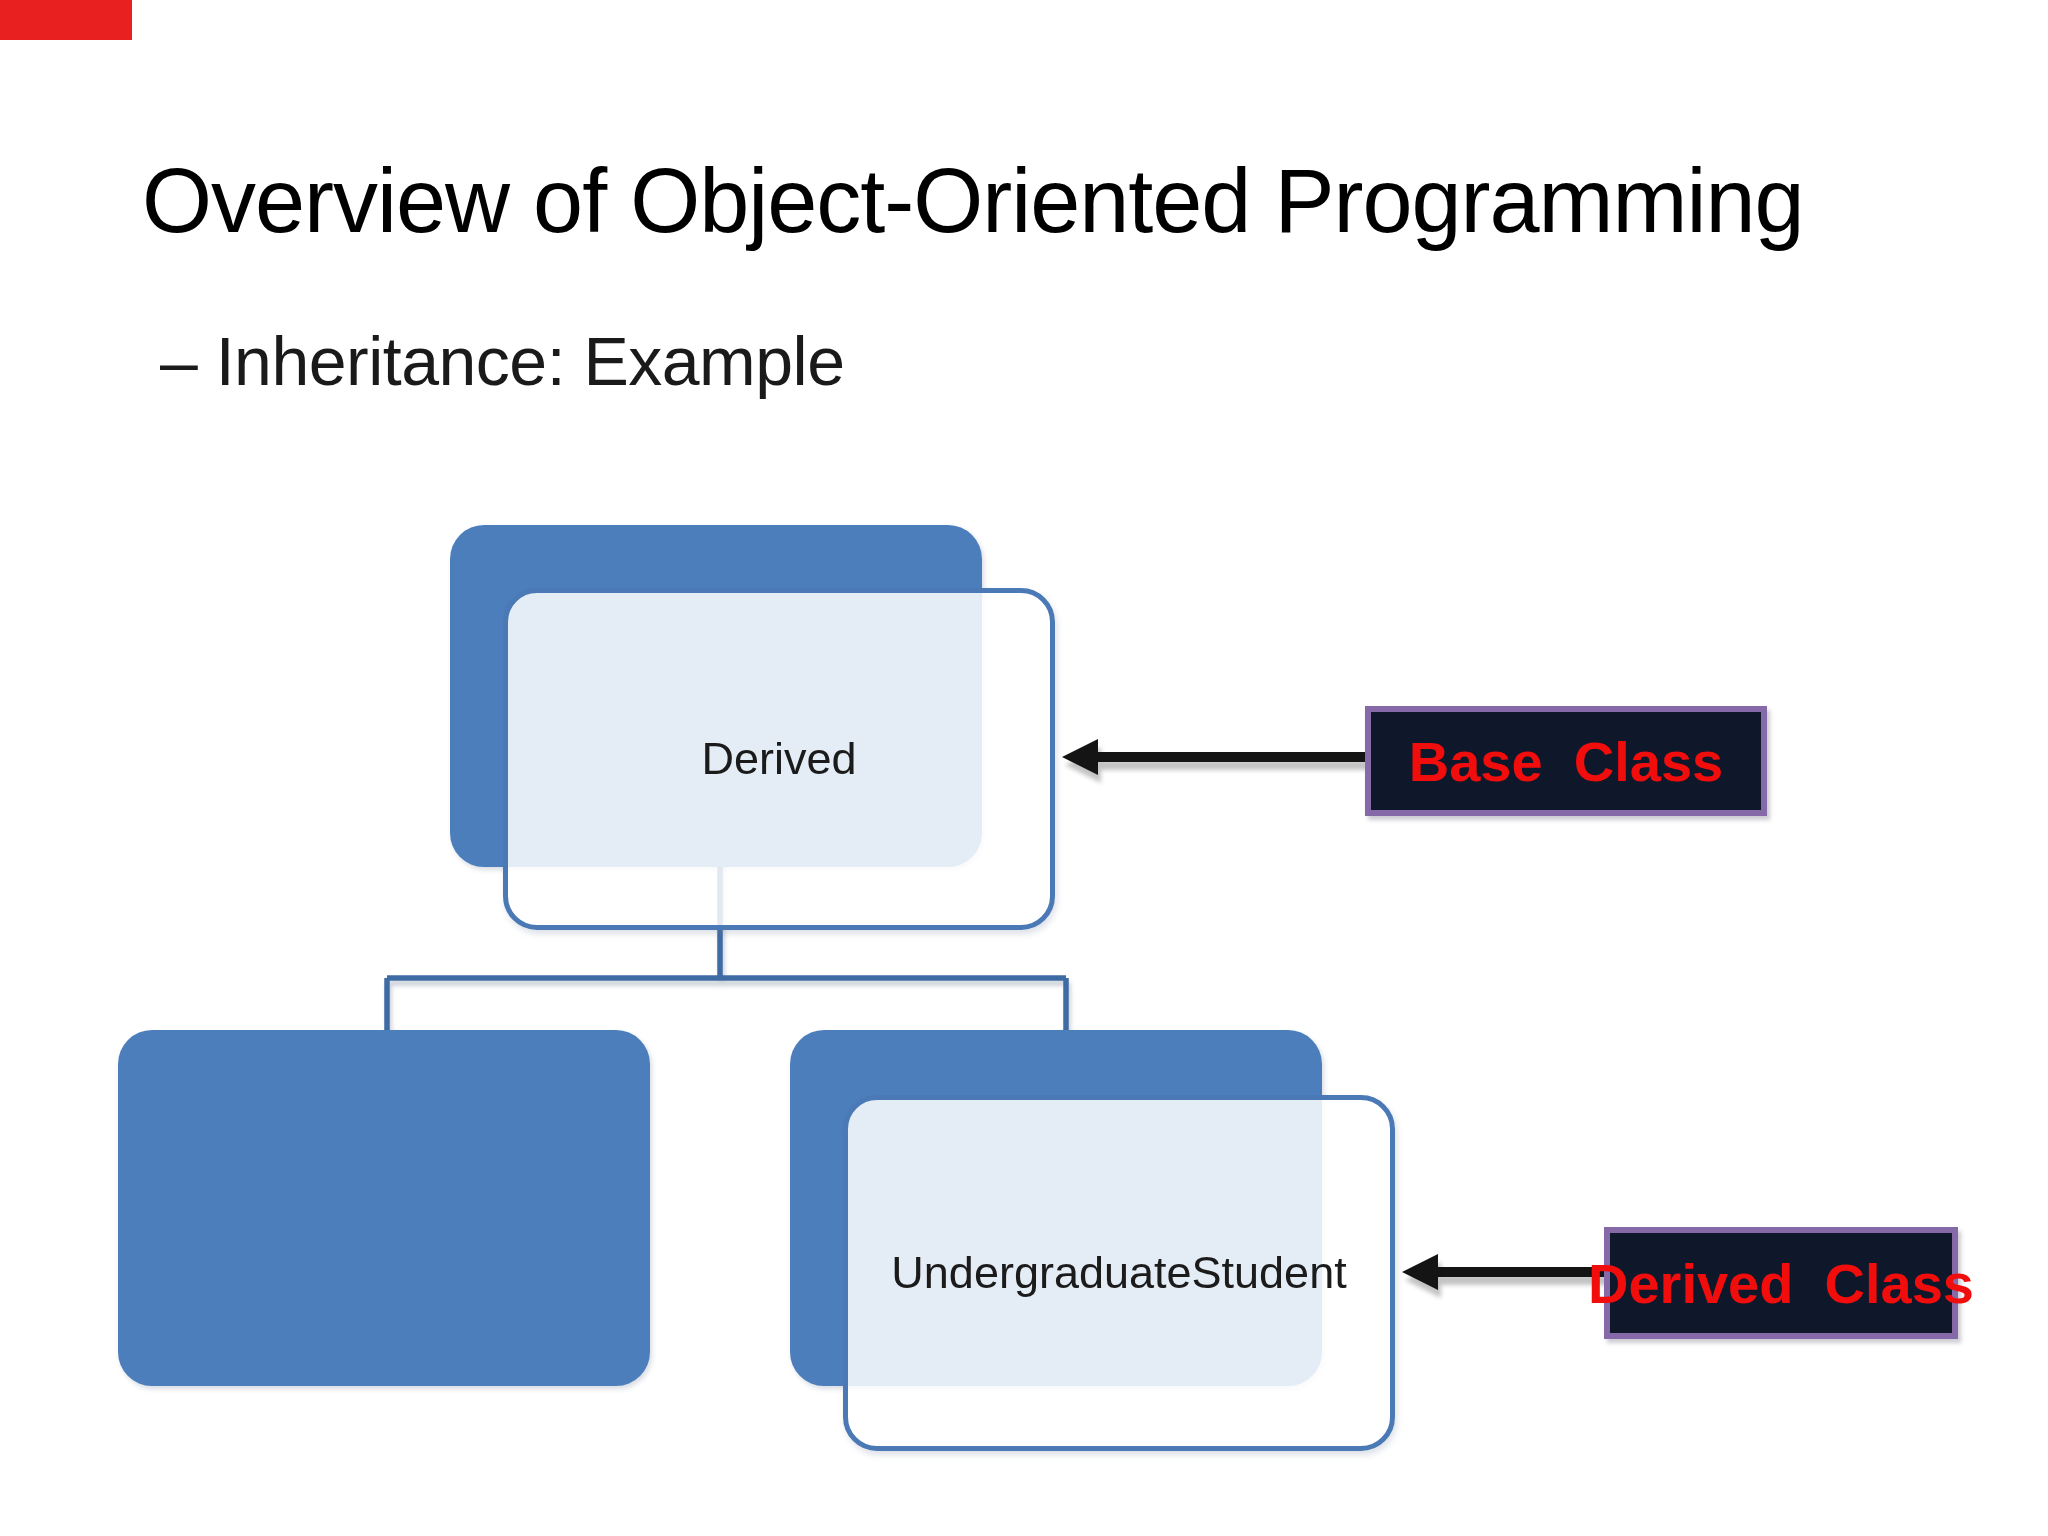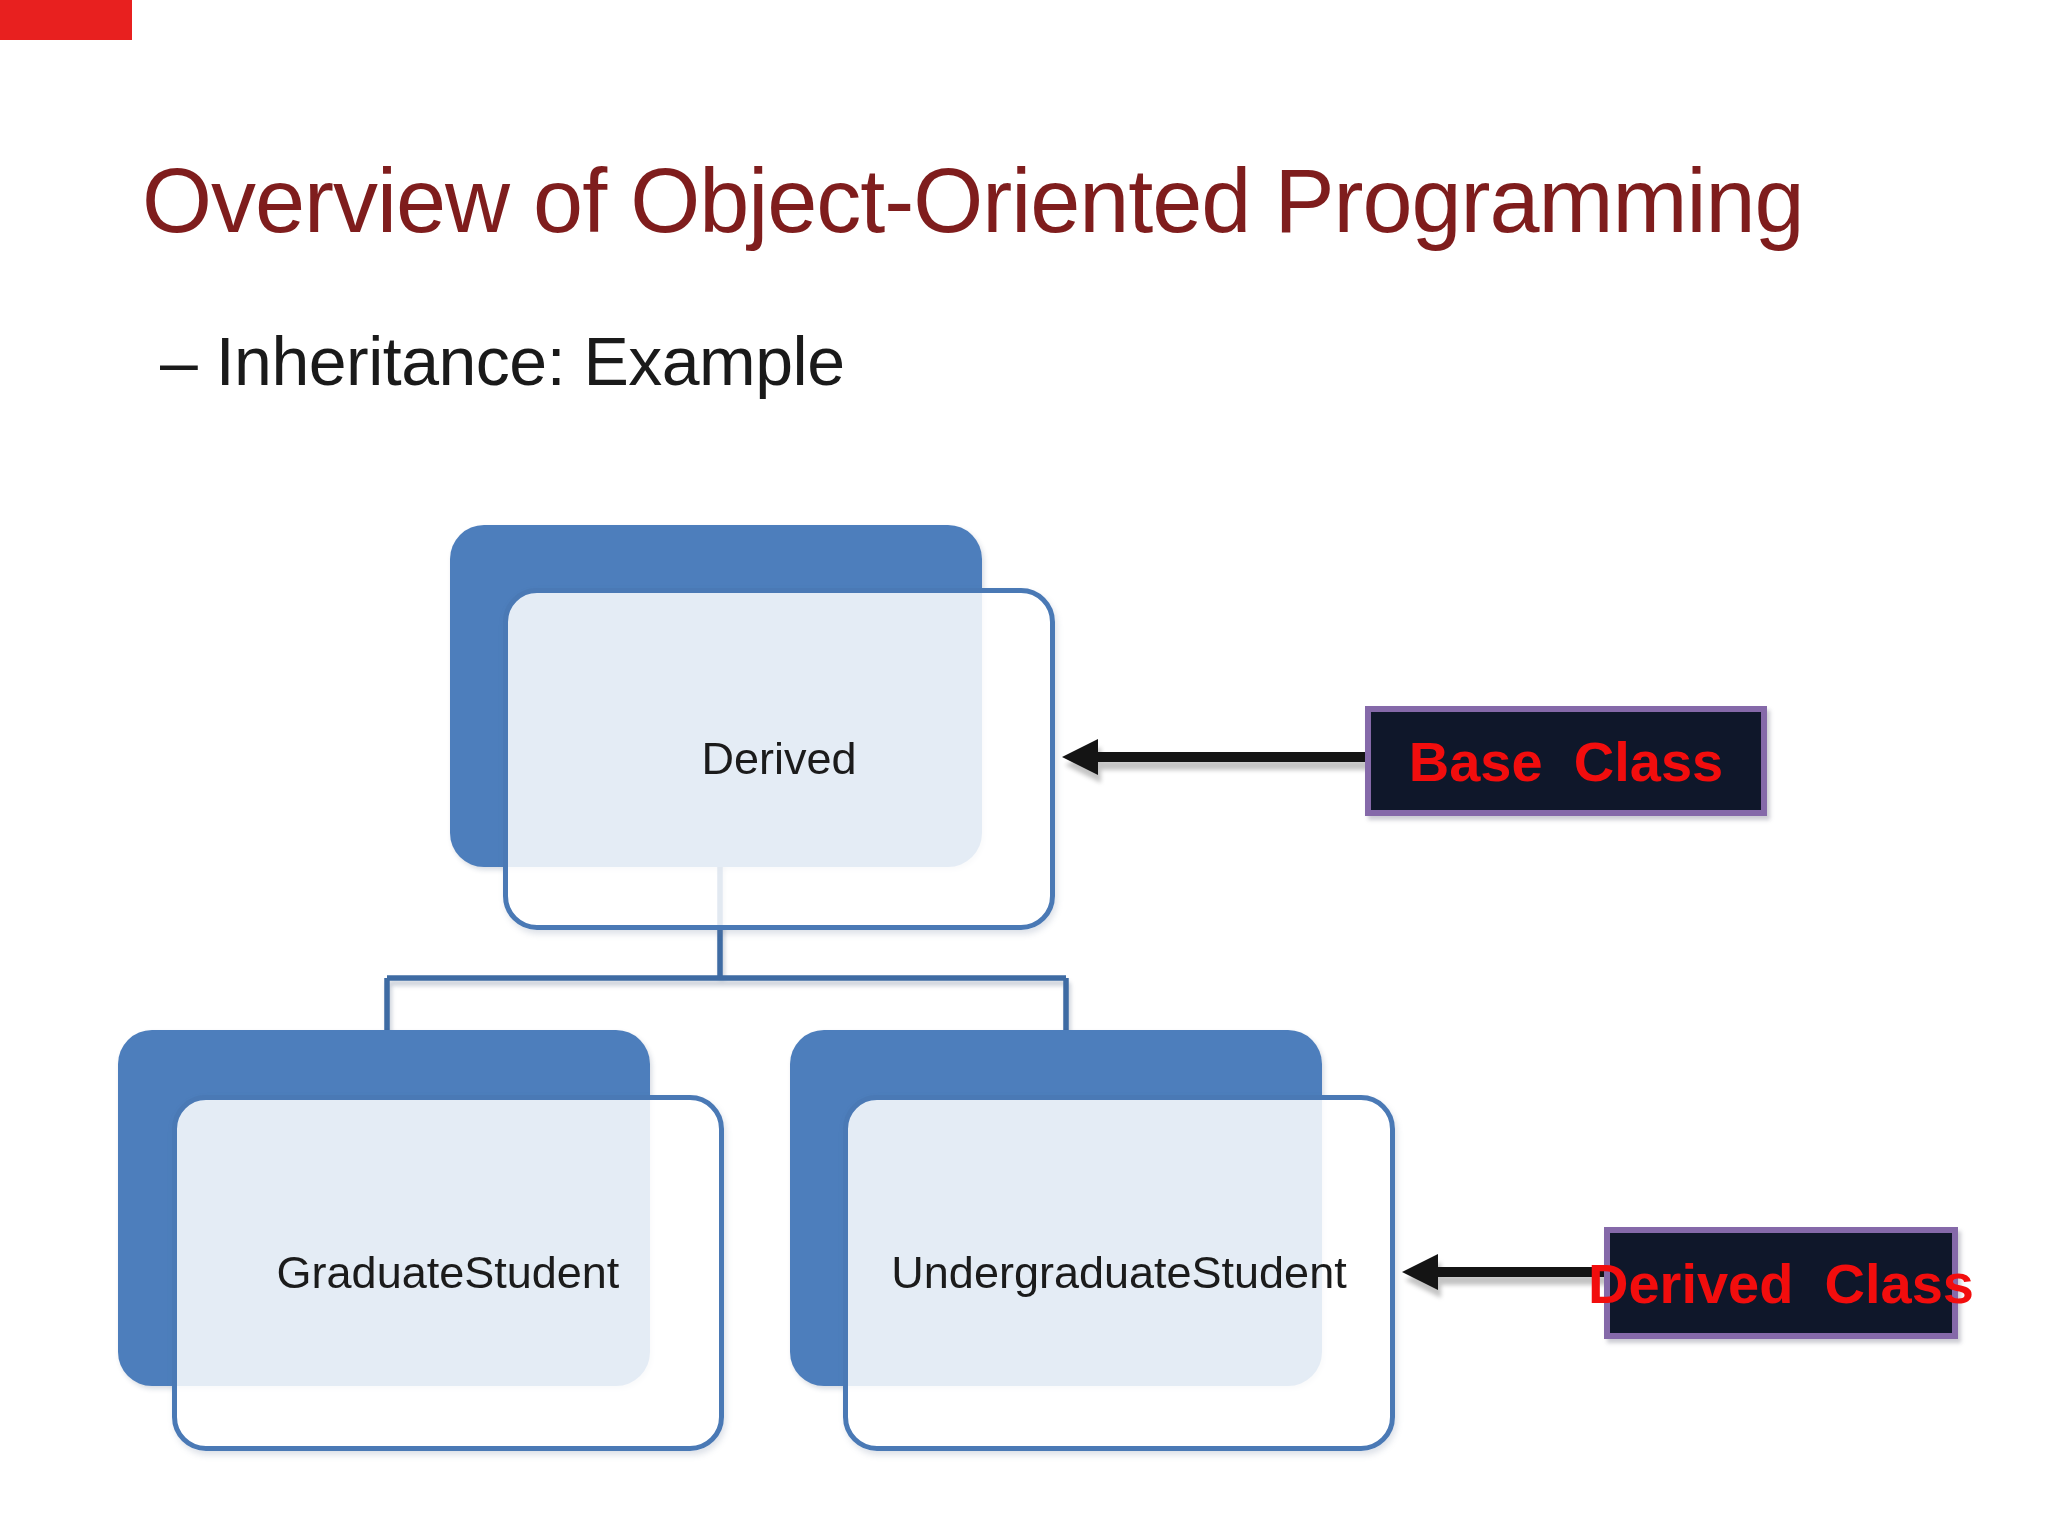--- a/index.html
+++ b/index.html
@@ -36,21 +36,21 @@
   .title {
     position: absolute;
     left: 142px;
     top: 150px;
     margin: 0;
     font-size: 90px;
     font-weight: 400;
     letter-spacing: -1px;
     line-height: 1.15;
     white-space: nowrap;
-    color: #7f1d1d;
+    color: #000000;
     z-index: 5;
   }
   .subtitle {
     position: absolute;
     left: 160px;
     top: 322px;
     font-size: 68px;
     font-weight: 400;
     letter-spacing: -0.5px;
     line-height: 1.15;
@@ -137,23 +137,20 @@
       <path d="M1066 978 V1032"></path>
     </g>
   </svg>
 
   <div class="node-back student-back"></div>
   <div class="node-front student-front">
     <span class="node-label">Derived</span>
   </div>
 
   <div class="node-back grad-back"></div>
-  <div class="node-front grad-front">
-    <span class="node-label">GraduateStudent</span>
-  </div>
 
   <div class="node-back under-back"></div>
   <div class="node-front under-front">
     <span class="node-label">UndergraduateStudent</span>
   </div>
 
   <svg class="layer arrows-layer" viewBox="0 0 2048 1536">
     <g transform="translate(3,8)" opacity="0.35" filter="url(#soft)">
       <line x1="1365" y1="757" x2="1094" y2="757" stroke="#555555" stroke-width="10"></line>
       <polygon points="1062,757 1098,739 1098,775" fill="#555555"></polygon>

